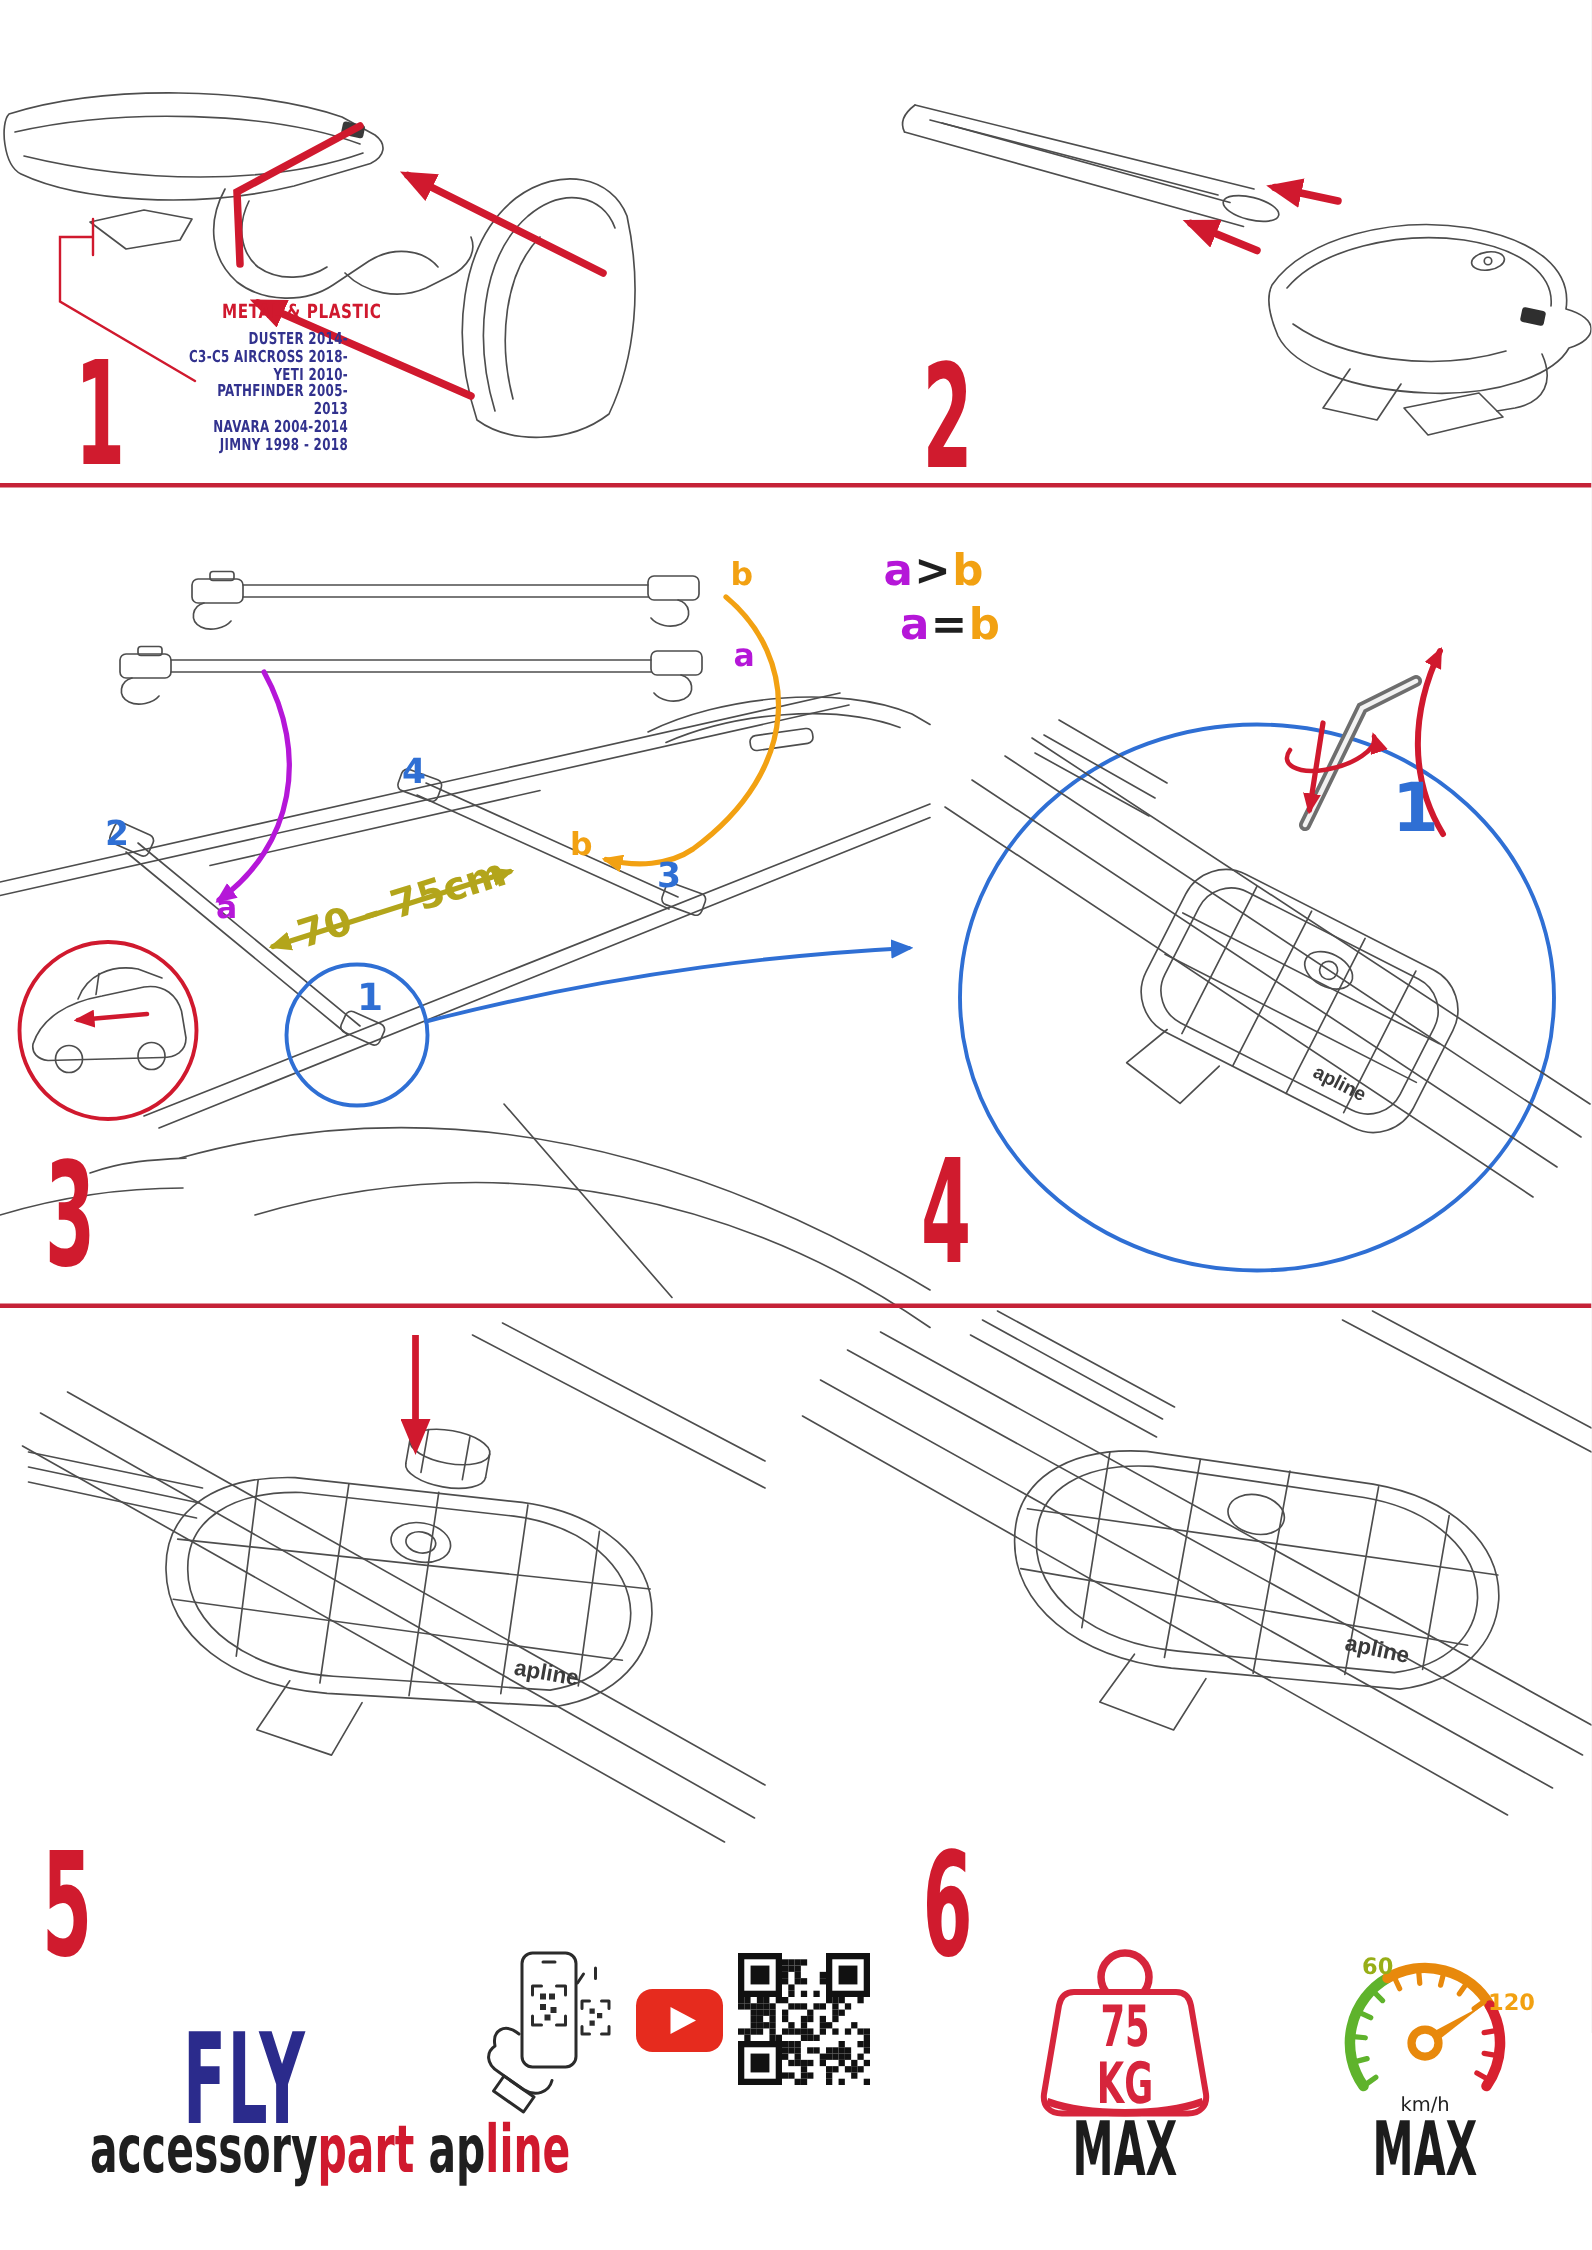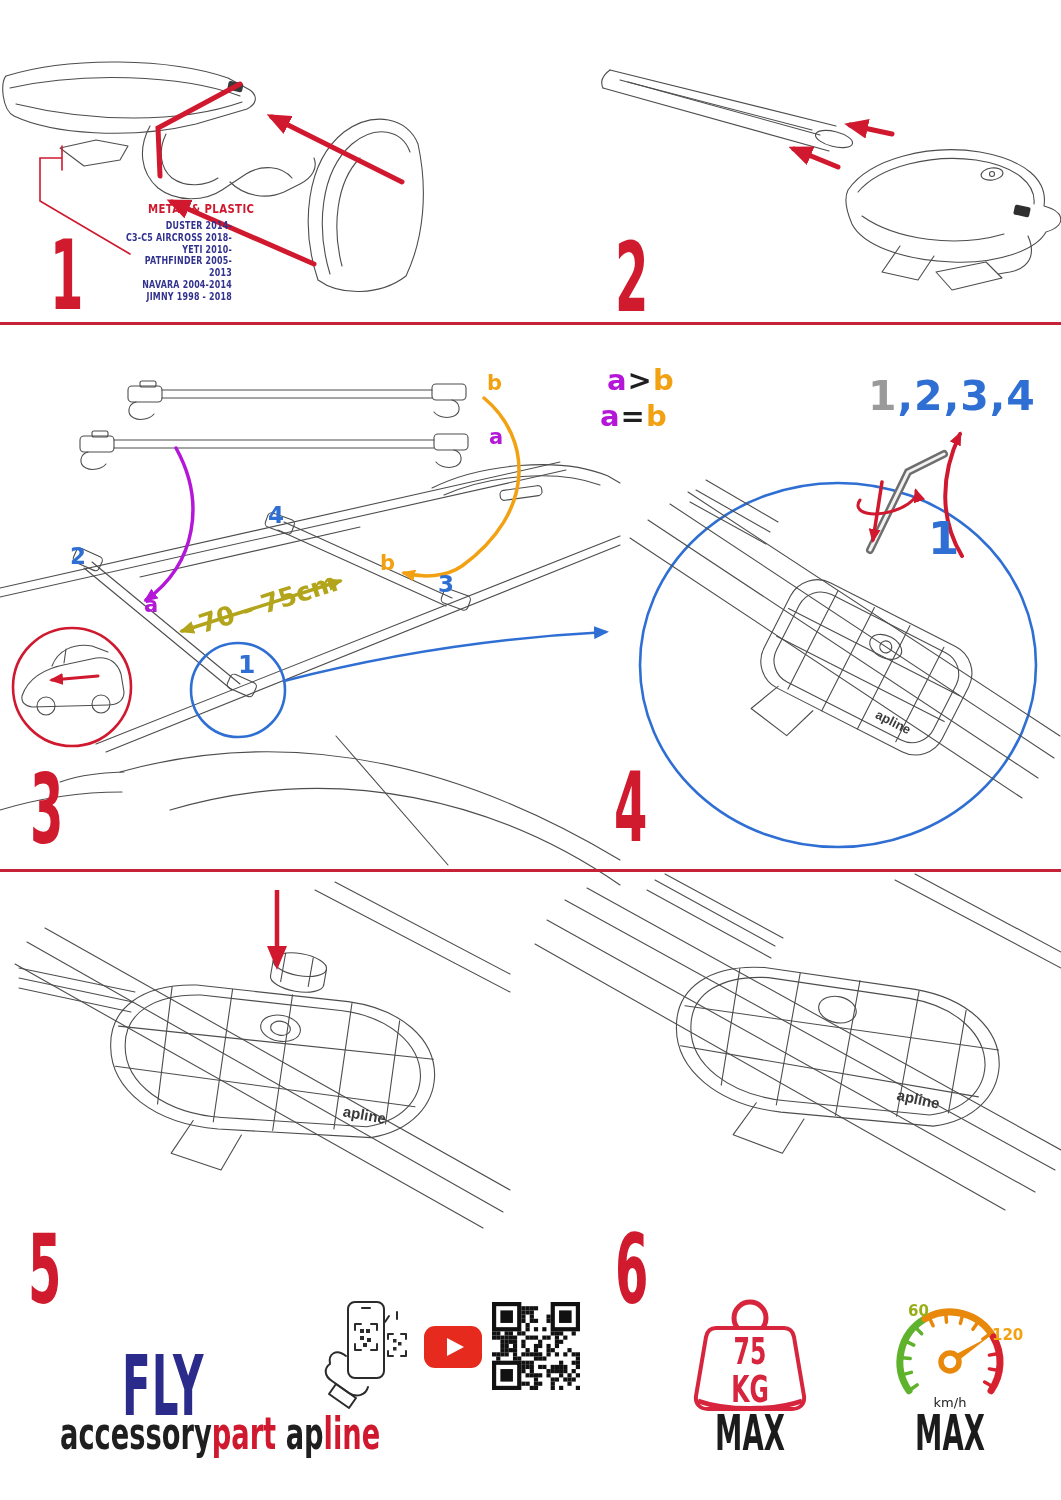--- a/index.html
+++ b/index.html
@@ -160,21 +160,21 @@
   <g fill="none" stroke-linecap="round">
     <path d="M176,108 C206,162 196,224 146,260" stroke="#b517d8" stroke-width="3.5" marker-end="url(#mP)"></path>
     <path d="M484,58 C532,98 536,172 462,226 C446,237 424,238 404,233" stroke="#f2a112" stroke-width="3.5" marker-end="url(#mOr)"></path>
     <path d="M182,291 L340,241" stroke="#b3a51b" stroke-width="3.5" marker-start="url(#mO)" marker-end="url(#mO)"></path>
     <circle cx="238" cy="350" r="47" stroke="#2f6fd4" stroke-width="2.6"></circle>
     <path d="M284,341 C420,306 530,296 606,292" stroke="#2f6fd4" stroke-width="2.6" marker-end="url(#mB)"></path>
     <circle cx="72" cy="347" r="59" stroke="#d0192e" stroke-width="2.6"></circle>
     <path d="M98,336 L52,340" stroke="#d0192e" stroke-width="3" marker-end="url(#mR)"></path>
   </g>
 </svg>
-<div class="lbl legend" style="left:607px;top:366px"><span class="magenta">a</span><span class="dark">&gt;</span><span class="orange">b</span></div>
+<div class="lbl legend" style="left:589px;top:366px"><span class="magenta">a</span><span class="dark">&gt;</span><span class="orange">b</span></div>
 <div class="lbl legend" style="left:600px;top:402px"><span class="magenta">a</span><span class="dark">=</span><span class="orange">b</span></div>
 <div class="lbl orange" style="left:487px;top:373px;font-size:21px">b</div>
 <div class="lbl magenta" style="left:489px;top:427px;font-size:21px">a</div>
 <div class="lbl blue" style="left:70px;top:545px;font-size:23px">2</div>
 <div class="lbl blue" style="left:268px;top:504px;font-size:23px">4</div>
 <div class="lbl blue" style="left:438px;top:573px;font-size:23px">3</div>
 <div class="lbl orange" style="left:380px;top:553px;font-size:21px">b</div>
 <div class="lbl magenta" style="left:144px;top:595px;font-size:21px">a</div>
 <div class="lbl blue" style="left:238px;top:652px;font-size:25px">1</div>
 <div class="lbl olive" style="left:183px;top:590px;width:170px;text-align:center;font-size:26px;transform:rotate(-17.5deg)">70 - 75cm</div>
@@ -202,21 +202,20 @@
     <text x="30" y="38" font-size="13" font-weight="bold" fill="#3a3a3a" stroke="none">apline</text>
   </g>
   <path d="M260,180 L298,102 L334,84" stroke="#6e6e6e" stroke-width="8" fill="none" stroke-linecap="round"></path>
   <path d="M260,180 L298,102 L334,84" stroke="#f2f2f2" stroke-width="3" fill="none" stroke-linecap="round"></path>
   <g stroke="#d0192e" fill="none" stroke-linecap="round">
     <path d="M250,130 A30,13 -15 1 0 306,121" stroke-width="3" marker-end="url(#mR)"></path>
     <path d="M272,112 L263,170" stroke-width="3.5" marker-end="url(#mR)"></path>
     <path d="M352,186 C330,150 330,106 350,64" stroke-width="4" marker-end="url(#mR)"></path>
   </g>
 </svg>
-<div class="lbl" style="left:868px;top:376px;font-size:41px;letter-spacing:1px"><span class="gray">1</span><span class="blue">,2,3,4</span></div>
 <div class="lbl blue" style="left:928px;top:516px;font-size:45px">1</div>
 <div class="num" style="left:614px;top:770px">4</div>
 
 <div class="divider" style="top:869px"></div>
 
 <svg class="abs" style="left:15px;top:880px" width="495" height="350" viewBox="0 0 495 350">
   <g class="stroke">
     <path d="M12,62 L488,332"></path>
         <path d="M0,84 L468,348"></path>
         <path d="M30,48 L495,310"></path>

